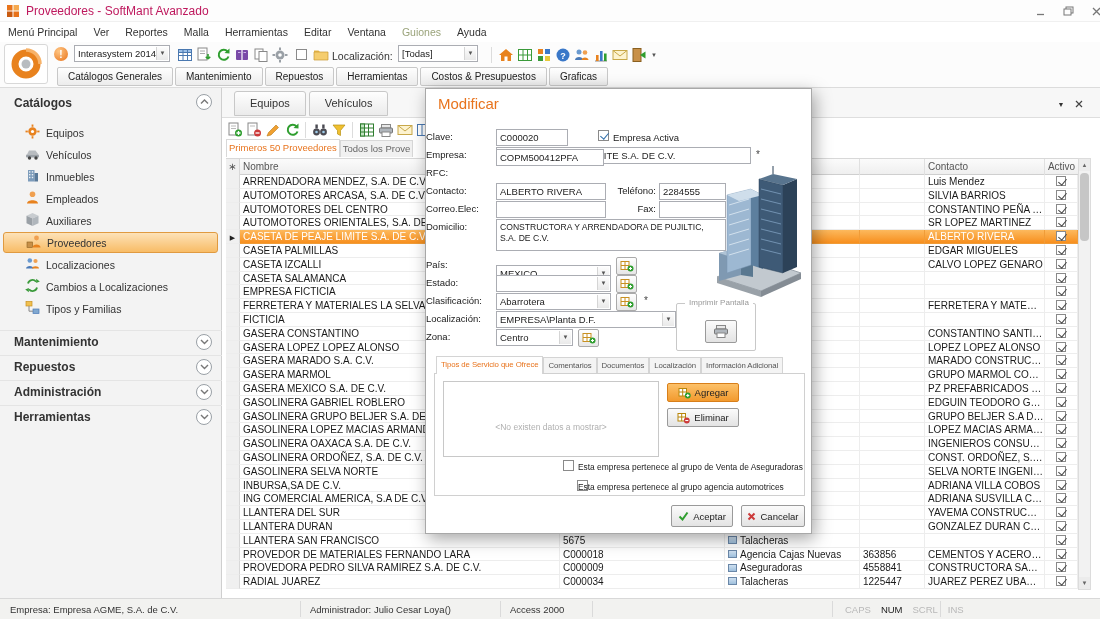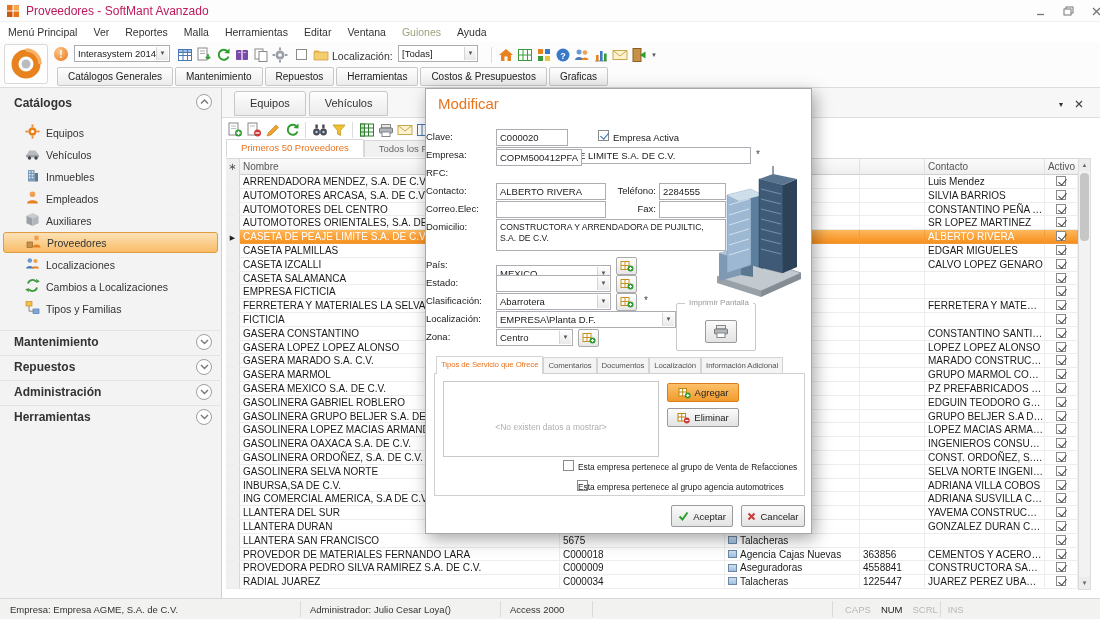--- a/index.html
+++ b/index.html
@@ -40,21 +40,21 @@
   .sitem .lab{font-size:10.5px;color:#333;white-space:nowrap}
   .sitem.sel{background:linear-gradient(#fde2b8,#f8bc66);border:1px solid #e09a40}
   .shead{position:absolute;left:0;width:222px;height:22px;border-top:1px solid #e4e4e4}
   .shead .t{position:absolute;left:14px;top:4px;font-size:12px;font-weight:bold;color:#333}
   
   #main{position:absolute;left:222px;top:88px;right:0;bottom:21px;background:#fff;overflow:hidden}
   #docstrip{position:absolute;left:0;top:0;width:100%;height:30px;background:#f7f7f7;border-bottom:1px solid #dedede;display:flex;align-items:flex-end;gap:3px;padding:0 0 0 12px}
   .dtab{height:25px;line-height:23px;padding:0 15px;font-size:11px;color:#333;background:linear-gradient(#fefefe,#ebebeb);border:1px solid #c8c8c8;border-radius:3px 3px 0 0;margin-bottom:1px}
   #gridbar{position:absolute;left:4px;top:32px;height:20px;display:flex;align-items:center;gap:2px}
   #listtabs{position:absolute;left:4px;top:52px;height:17px;display:flex;align-items:flex-end}
-  .ltab{height:17px;line-height:16px;padding:0 14px;font-size:9.5px;color:#666;background:#f1f1f1;border:1px solid #d8d8d8;border-bottom:none;white-space:nowrap}
+  .ltab{height:17px;line-height:16px;padding:0 2px;font-size:9.5px;color:#666;background:#f1f1f1;border:1px solid #d8d8d8;border-bottom:none;white-space:nowrap}
   .ltab.active{background:#fff;color:#e8741e;height:18px}
   #gridhead{position:absolute;left:4px;top:70px;width:852px;height:17px;background:linear-gradient(#fbfbfb,#efefef);border-top:1px solid #d8d8d8;border-bottom:1px solid #cfcfcf}
   .h{position:absolute;top:0;height:16px;line-height:16px;font-size:10px;color:#555;padding-left:3px;border-right:1px solid #e0e0e0;overflow:hidden;white-space:nowrap}
   #gridbody{position:absolute;left:4px;top:87px;width:852px;height:415px;overflow:hidden}
   .r{position:relative;height:13.8px;background:#fff}
   .c{position:absolute;top:0;height:13.8px;line-height:13.5px;font-size:10px;white-space:nowrap;overflow:hidden;border-right:1px solid #ededed;border-bottom:1px solid #ededed;padding-left:3px;color:#1a1a1a}
   .c0{left:0;width:14px;background:#f0f0f0;border-right:1px solid #d8d8d8;padding-left:0;text-align:center}
   .c1{left:14px;width:320px}
   .c2{left:334px;width:165px}
   .c3{left:499px;width:135px}
@@ -846,21 +846,21 @@
   <div class="lbl" style="top:42px">Clave:</div>
   <div class="tb" style="left:70px;top:40px;width:72px">C000020</div>
   <span class="chk blue checked abs" style="left:172px;top:41px"></span>
   <span class="abs" style="left:187px;top:43px;font-size:9.5px">Empresa Activa</span>
 
   <div class="lbl" style="top:60px">Empresa:</div>
   <div class="tb" style="left:70px;top:58px;width:255px">CASETA DE PEAJE LIMITE S.A. DE C.V.</div>
   <span class="star" style="left:330px;top:60px">*</span>
 
   <div class="lbl" style="top:78px">RFC:</div>
-  <div class="tb" style="left:70px;top:60px;width:86px">COPM500412PFA</div>
+  <div class="tb" style="left:70px;top:60px;width:108px">COPM500412PFA</div>
 
   <div class="lbl" style="top:96px">Contacto:</div>
   <div class="tb" style="left:70px;top:94px;width:110px">ALBERTO RIVERA</div>
   <div class="lbl2" style="left:182px;top:96px;width:48px">Teléfono:</div>
   <div class="tb" style="left:233px;top:94px;width:67px">2284555</div>
 
   <div class="lbl" style="top:114px">Correo.Elec:</div>
   <div class="tb" style="left:70px;top:112px;width:110px"></div>
   <div class="lbl2" style="left:182px;top:114px;width:48px">Fax:</div>
   <div class="tb" style="left:233px;top:112px;width:67px"></div>
@@ -992,21 +992,21 @@
       <svg width="13" height="12">
           <rect x="1" y="1.5" width="7.5" height="7.5" fill="#fff" stroke="#b8860b"></rect>
           <line x1="1" y1="5" x2="8.5" y2="5" stroke="#b8860b"></line>
           <line x1="4.7" y1="1.5" x2="4.7" y2="9" stroke="#b8860b"></line>
           <circle cx="9.8" cy="8.5" r="2.9" fill="#cc3a3a"></circle>
           <path d="M8.3 8.5 h3" stroke="#fff" stroke-width="1.1"></path>
         </svg>
       <span>Eliminar</span>
     </span>
     <span class="chk abs" style="left:128px;top:86px"></span>
-    <span class="dchk-lab" style="left:143px;top:88px">Esta empresa pertenece al grupo de Venta de Refacciones</span>
+    <span class="dchk-lab" style="left:143px;top:88px">Esta empresa pertenece al grupo de Venta de Aseguradoras</span>
     <span class="chk abs" style="left:128px;top:106px"></span>
     <span class="dchk-lab" style="left:143px;top:108px">Esta empresa pertenece al grupo agencia automotrices</span>
   </div>
 
   <span class="btn abs" style="left:245px;top:416px;width:62px;height:22px">
     <svg width="11" height="10">
         <path d="M1.5 5.5 L4.5 8.5 L9.5 1.5" stroke="#2f9e2f" stroke-width="2" fill="none"></path>
       </svg>
     <span>Aceptar</span>
   </span>

